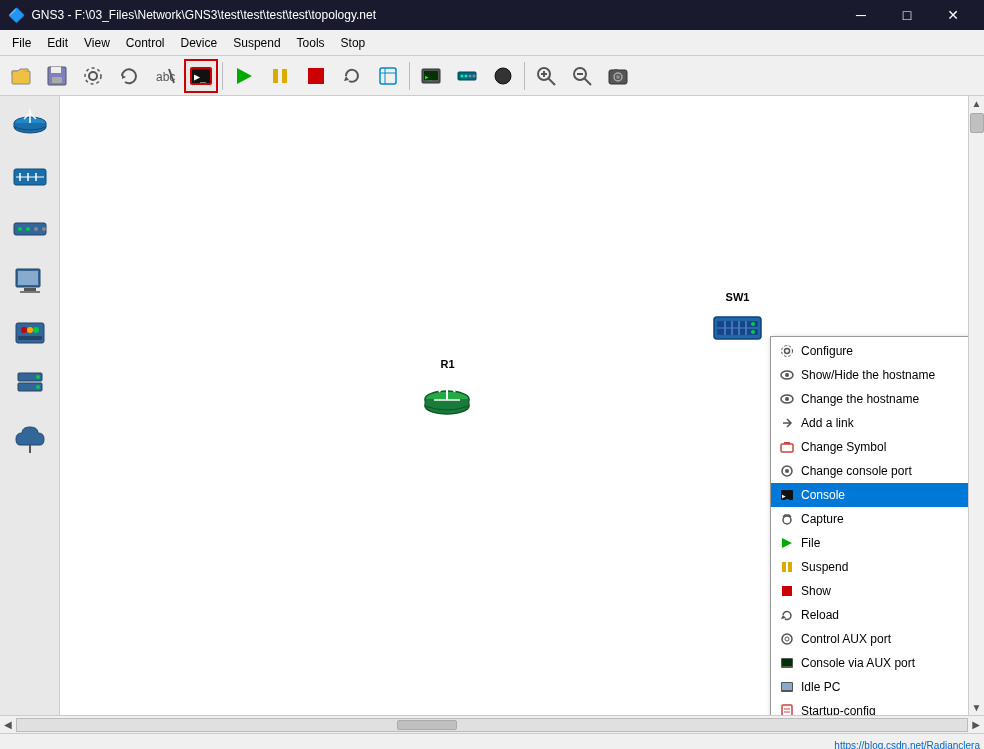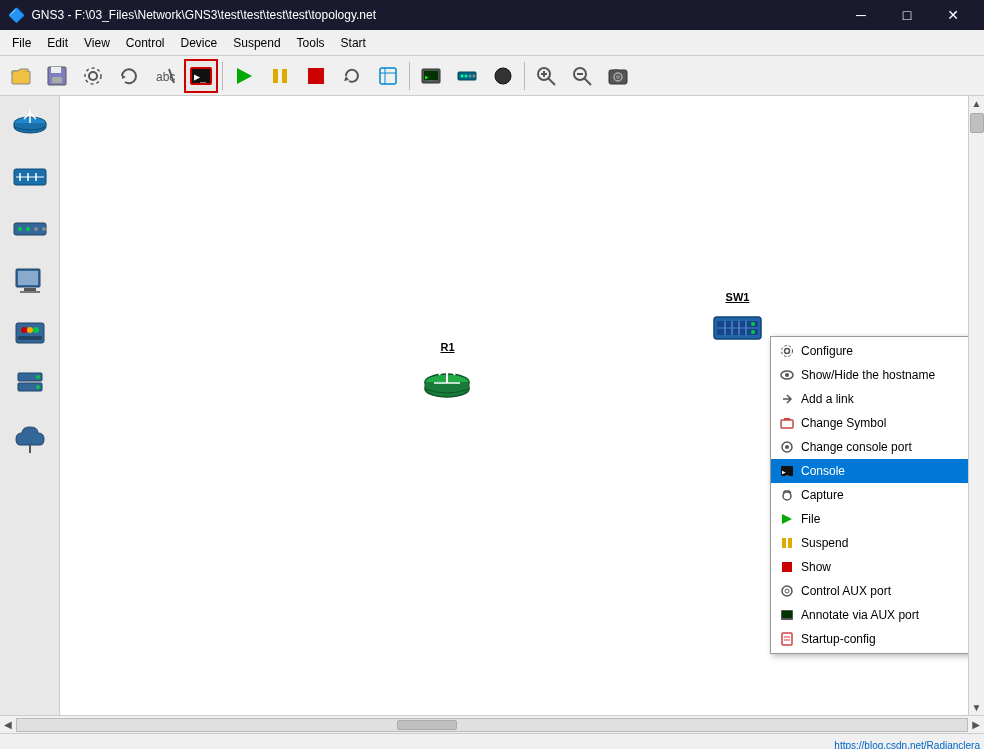--- a/index.html
+++ b/index.html
@@ -102,21 +102,20 @@
       align-items: flex-end;
       padding: 0 4px;
       font-size: 11px;
     }
 
     
     .node {
       position: absolute;
       display: flex; flex-direction: column; align-items: center;
       cursor: pointer;
-      text-decoration: underline;
     }
 
     
     .context-menu {
       position: absolute;
       background: white;
       border: 1px solid #999;
       box-shadow: 2px 2px 6px rgba(0,0,0,0.3);
       min-width: 200px;
       z-index: 100;
@@ -160,21 +159,21 @@
 </div>
 
 <div class="menu-bar">
   <span class="menu-item">File</span>
   <span class="menu-item">Edit</span>
   <span class="menu-item">View</span>
   <span class="menu-item">Control</span>
   <span class="menu-item">Device</span>
   <span class="menu-item">Suspend</span>
   <span class="menu-item">Tools</span>
-  <span class="menu-item">Start</span>
+  <span class="menu-item">Stop</span>
 </div>
 
 <div class="toolbar">
 
   <button class="toolbar-btn" title="Open">
     <svg width="22" height="22" viewBox="0 0 22 22">
         <rect x="2" y="6" width="18" height="13" rx="1" fill="#f0c040" stroke="#888" stroke-width="1"></rect>
         <path d="M2 9 L2 6 L8 6 L10 4 L18 4 L18 6" fill="#f0c040" stroke="#888" stroke-width="1"></path>
       </svg>
   </button>
@@ -368,21 +367,21 @@
     <div class="left-panel-item">
       <svg class="sidebar-icon" viewBox="0 0 40 40">
         <path d="M10 28 Q6 28 6 22 Q6 16 12 16 Q12 10 20 10 Q28 10 28 16 Q34 16 34 22 Q34 28 30 28 Z" fill="#336699" stroke="#224466" stroke-width="1"></path>
         <line x1="20" y1="28" x2="20" y2="36" stroke="#555" stroke-width="2"></line>
       </svg>
     </div>
   </div>
 
   <div class="canvas-area" id="canvas" style="position:relative;">
 
-    <div class="node" style="left:360px; top:245px;">
+    <div class="node" style="left:360px; top:262px;">
       <div style="font-size:11px; font-weight:bold; margin-bottom:4px;">R1</div>
       <svg width="55" height="45" viewBox="0 0 55 45">
         <ellipse cx="27" cy="32" rx="22" ry="8" fill="#1a7a3a" stroke="#0d5527" stroke-width="1.5"></ellipse>
         <ellipse cx="27" cy="25" rx="22" ry="8" fill="#22aa44" stroke="#0d5527" stroke-width="1.5"></ellipse>
         <path d="M5 25 L5 32 Q27 40 49 32 L49 25" fill="#1a7a3a" stroke="#0d5527" stroke-width="1"></path>
         <line x1="27" y1="8" x2="19" y2="18" stroke="white" stroke-width="2"></line>
         <line x1="27" y1="8" x2="35" y2="18" stroke="white" stroke-width="2"></line>
         <line x1="27" y1="4" x2="27" y2="26" stroke="white" stroke-width="2"></line>
         <line x1="14" y1="26" x2="40" y2="26" stroke="white" stroke-width="1.5"></line>
       </svg>
@@ -418,20 +417,29 @@
           <svg width="14" height="14" viewBox="0 0 14 14">
               <ellipse cx="7" cy="7" rx="6" ry="4" fill="none" stroke="#555" stroke-width="1.5"></ellipse>
               <circle cx="7" cy="7" r="2" fill="#555"></circle>
             </svg>
         </span>
         <span>Show/Hide the hostname</span>
       </div>
       <div class="ctx-item">
         <span class="ctx-icon">
           <svg width="14" height="14" viewBox="0 0 14 14">
+              <ellipse cx="7" cy="7" rx="6" ry="4" fill="none" stroke="#555" stroke-width="1.5"></ellipse>
+              <circle cx="7" cy="7" r="2" fill="#555"></circle>
+            </svg>
+        </span>
+        <span>Change the hostname</span>
+      </div>
+      <div class="ctx-item">
+        <span class="ctx-icon">
+          <svg width="14" height="14" viewBox="0 0 14 14">
               <path d="M3 7 L11 7 M7 3 L11 7 L7 11" fill="none" stroke="#555" stroke-width="1.5"></path>
             </svg>
         </span>
         <span>Add a link</span>
       </div>
       <div class="ctx-item">
         <span class="ctx-icon">
           <svg width="14" height="14" viewBox="0 0 14 14">
               <rect x="1" y="4" width="12" height="8" rx="1" fill="none" stroke="#cc4444" stroke-width="1.5"></rect>
               <path d="M4 2 L10 2 L10 4 L4 4 Z" fill="#cc4444"></path>
@@ -487,34 +495,52 @@
         <span class="ctx-icon">
           <svg width="14" height="14" viewBox="0 0 14 14">
               <rect x="2" y="2" width="10" height="10" fill="#cc0000"></rect>
             </svg>
         </span>
         <span>Show</span>
       </div>
       <div class="ctx-item">
         <span class="ctx-icon">
           <svg width="14" height="14" viewBox="0 0 14 14">
+              <path d="M3 7 A4 4 0 1 1 5 11" fill="none" stroke="#555" stroke-width="1.5"></path>
+              <polygon points="1,11 3,7 6,10" fill="#555"></polygon>
+            </svg>
+        </span>
+        <span>Reload</span>
+      </div>
+      <div class="ctx-item">
+        <span class="ctx-icon">
+          <svg width="14" height="14" viewBox="0 0 14 14">
               <circle cx="7" cy="7" r="5" fill="none" stroke="#555" stroke-width="1.5"></circle>
               <circle cx="7" cy="7" r="2" fill="none" stroke="#555" stroke-width="1"></circle>
             </svg>
         </span>
         <span>Control AUX port</span>
       </div>
       <div class="ctx-item">
         <span class="ctx-icon">
           <svg width="14" height="14" viewBox="0 0 14 14">
               <rect x="1" y="2" width="12" height="10" rx="1" fill="#555"></rect>
               <rect x="2" y="3" width="10" height="7" fill="#003300"></rect>
             </svg>
         </span>
-        <span>Annotate via AUX port</span>
+        <span>Console via AUX port</span>
+      </div>
+      <div class="ctx-item">
+        <span class="ctx-icon">
+          <svg width="14" height="14" viewBox="0 0 14 14">
+              <rect x="1" y="2" width="12" height="10" rx="1" fill="#555"></rect>
+              <rect x="2" y="3" width="10" height="7" fill="#88aacc"></rect>
+            </svg>
+        </span>
+        <span>Idle PC</span>
       </div>
       <div class="ctx-item">
         <span class="ctx-icon">
           <svg width="14" height="14" viewBox="0 0 14 14">
               <rect x="2" y="1" width="10" height="12" rx="1" fill="none" stroke="#cc4444" stroke-width="1.5"></rect>
               <line x1="4" y1="5" x2="10" y2="5" stroke="#cc4444" stroke-width="1"></line>
               <line x1="4" y1="8" x2="10" y2="8" stroke="#cc4444" stroke-width="1"></line>
             </svg>
         </span>
         <span>Startup-config</span>

